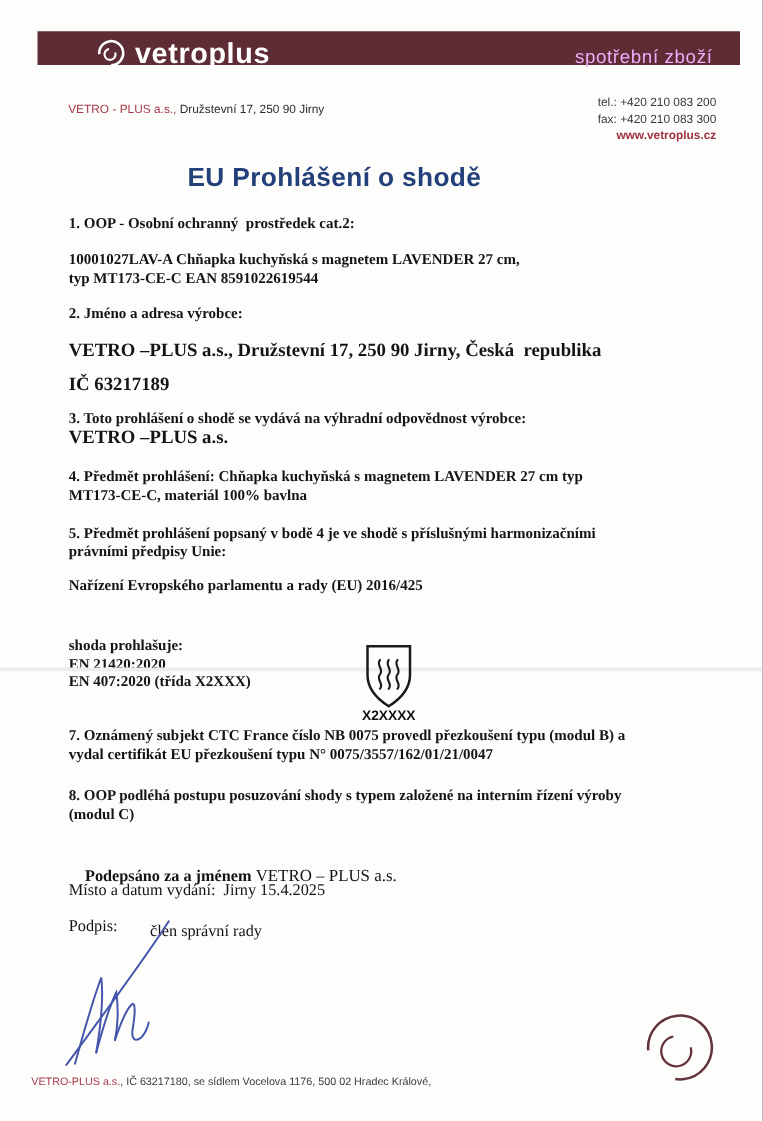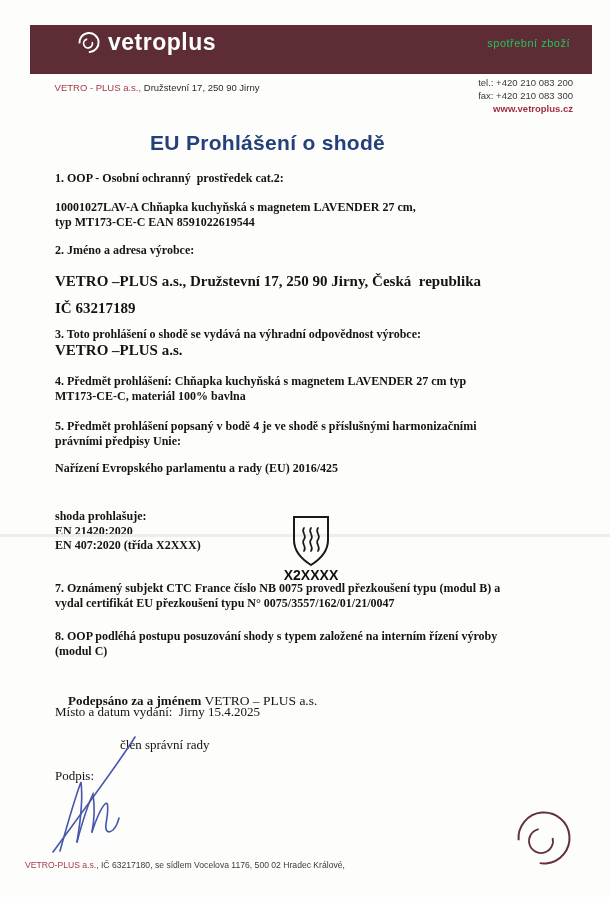--- a/index.html
+++ b/index.html
@@ -3,41 +3,41 @@
 <meta charset="utf-8">
 <style>
   html,body{margin:0;padding:0;background:#888;}
   .page{
     position:relative;width:610px;height:897px;background:#fdfdfc;
     font-family:"Liberation Serif",serif;color:#141414;overflow:hidden;
     margin:0 auto;
   }
   .abs{position:absolute;white-space:pre;}
   
-  .banner{position:absolute;left:30px;top:25px;width:562px;height:49px;background:#5e2c34;}
+  .banner{position:absolute;left:30px;top:25px;width:562px;height:27px;background:#5e2c34;}
   .brand{position:absolute;left:78px;top:4px;font-family:"Liberation Sans",sans-serif;
          font-weight:bold;font-size:23px;color:#ffffff;letter-spacing:.5px;}
   .brand-logo{position:absolute;left:46px;top:5px;}
   .tagline{position:absolute;right:22px;top:12px;font-family:"Liberation Sans",sans-serif;
-           font-weight:normal;font-size:11px;color:#22c55e;letter-spacing:.5px;}
+           font-weight:normal;font-size:15px;color:#f0abfc;letter-spacing:.5px;}
   .company-line{left:44px;top:71px;font-family:"Liberation Sans",sans-serif;font-size:9.5px;color:#2b2b2b;}
   .company-line .red{color:#a63a49;}
   .contact{position:absolute;right:37px;top:76px;text-align:right;
            font-family:"Liberation Sans",sans-serif;font-size:9.5px;color:#3a3a3a;line-height:13px;}
   .contact .web{color:#9e2f40;font-weight:bold;}
   
   .title{left:0;top:131px;width:535px;text-align:center;font-family:"Liberation Sans",sans-serif;
          font-weight:bold;font-size:21px;color:#24407a;letter-spacing:.3px;}
   
   .b{left:55px;font-weight:bold;font-size:12px;}
   .big{font-size:15px;}
   .reg{left:55px;font-weight:normal;font-size:13px;}
   .scanline{position:absolute;left:0;top:534px;width:610px;height:3px;background:#ededeb;}
   .picto-label{left:280px;top:567px;width:62px;text-align:center;font-family:"Liberation Sans",sans-serif;
-               font-weight:bold;font-size:14px;color:#111;}
+               font-weight:bold;font-size:11px;color:#111;}
   
   .footer{left:25px;top:832px;font-family:"Liberation Sans",sans-serif;font-size:8.6px;
           color:#3b3b3b;line-height:13.5px;font-weight:normal;}
   .footer .red{color:#a63a49;}
 </style>
 </head>
 <body>
 
 <div class="page">
 
@@ -100,21 +100,21 @@
   <div class="abs b" style="top:629px">8. OOP podléhá postupu posuzování shody s typem založené na interním řízení výroby</div>
   <div class="abs b" style="top:644px">(modul C)</div>
 
   <div class="abs" style="left:55px;top:677px;font-size:13px">
     <span style="font-weight:bold">Podepsáno za a jménem </span><span style="font-size:13.5px">VETRO – PLUS a.s.</span>
   </div>
 
   <div class="abs reg" style="top:704px">Místo a datum vydání:  Jirny 15.4.2025</div>
   <div class="abs reg" style="left:120px;top:737px">člen správní rady</div>
 
-  <div class="abs reg" style="top:768px">Podpis:</div>
+  <div class="abs reg" style="top:733px">Podpis:</div>
 
   <svg class="abs" style="left:38px;top:732px" width="118" height="128" viewBox="0 0 118 128">
     <g fill="none" stroke="#4656ab" stroke-width="1.6" stroke-linecap="round">
       <path d="M97 5 C80 32 40 86 15 120"></path>
       <path d="M22 119 C30 90 37 66 43 50 C45 66 42 92 39 110"></path>
       <path d="M39 110 C46 84 51 70 55 62 C57 76 56 90 54 100"></path>
       <path d="M54 100 C59 85 63 76 67 72 C71 68 70 80 68 92 C67 99 70 102 75 98 C78 95 80 90 81 86"></path>
     </g>
   </svg>
 

